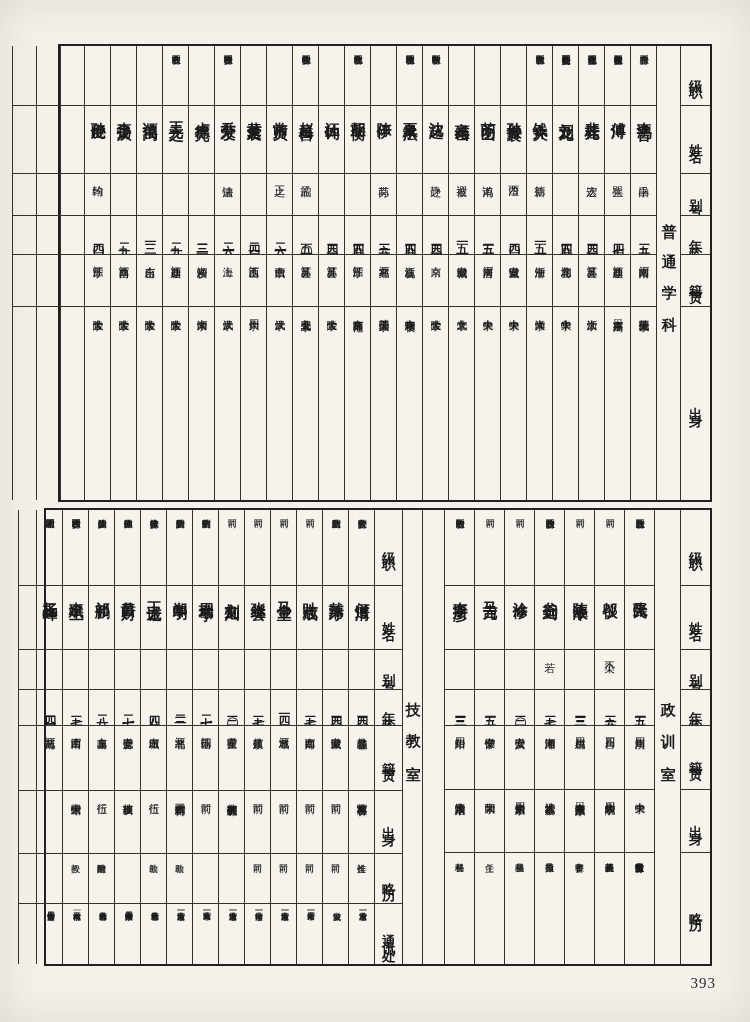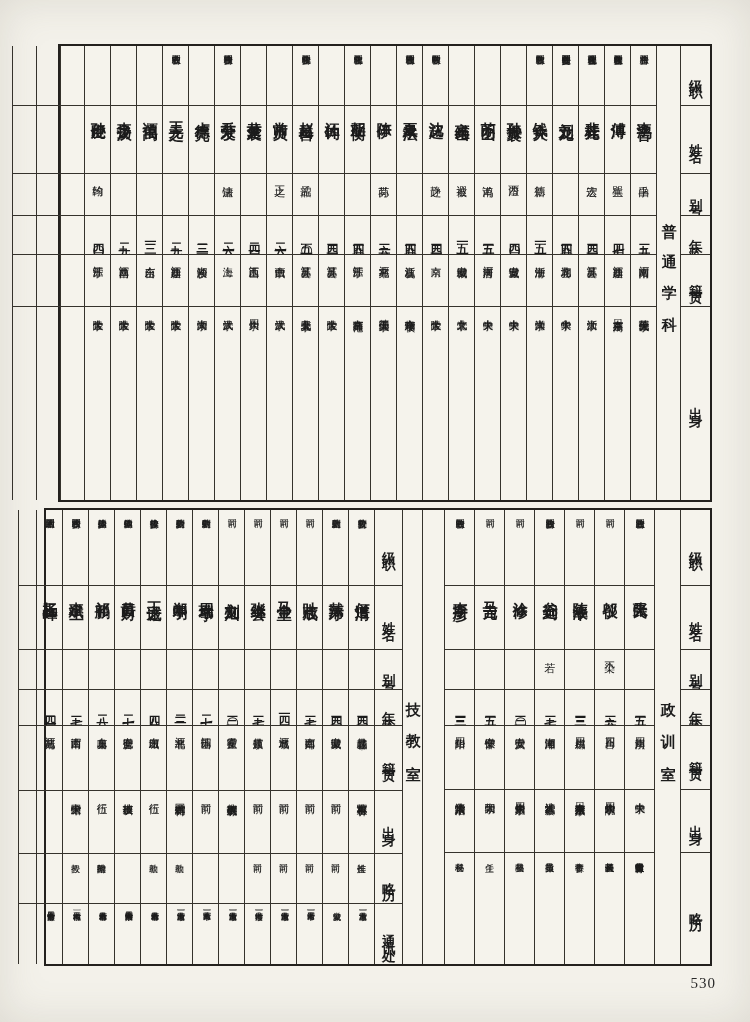--- a/index.html
+++ b/index.html
@@ -1171,13 +1171,13 @@
       </div>
       <div class="vcell " style="height: 50px;">
         <span class="vtxt"></span>
       </div>
       <div class="vcell " style="height: 60px;">
         <span class="vtxt"></span>
       </div>
     </div>
   </div>
 
-<div class="pagenum">530</div>
+<div class="pagenum">393</div>
 
 </body></html>

